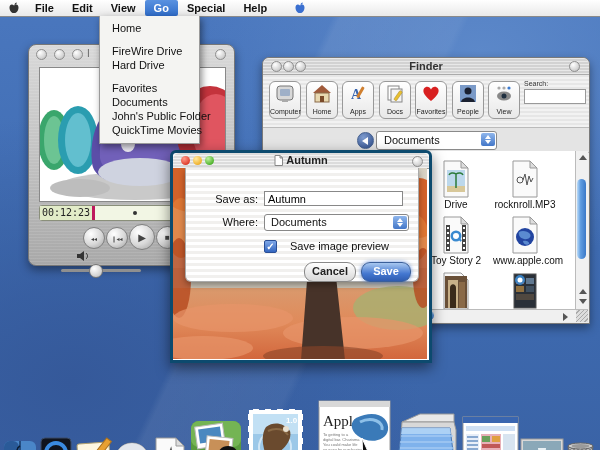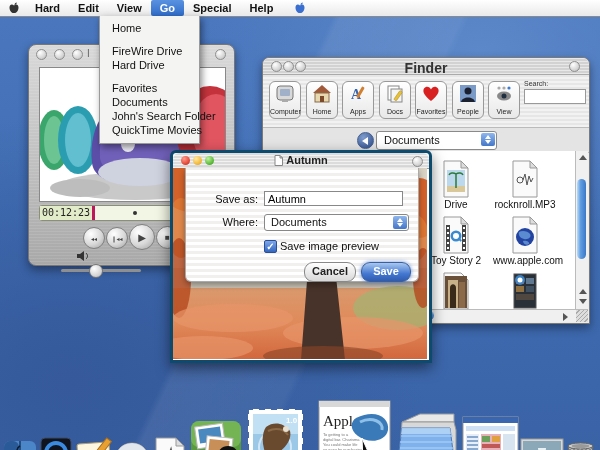--- a/index.html
+++ b/index.html
@@ -62,21 +62,21 @@
   .qt .spk{position:absolute;left:48px;top:206px;}
   
   .finder{position:absolute;left:262px;top:57px;width:326px;height:265px;z-index:20;
     border-radius:7px 7px 0 0;border:1px solid #7a7a7a;background:#ececec;
     box-shadow:0 4px 10px rgba(0,0,0,.4);}
   .finder .ftitle{position:relative;height:16px;
     background:repeating-linear-gradient(0deg,#e8e8e8 0 1px,#d2d2d2 1px 3px);
     border-bottom:1px solid #aaa;border-radius:7px 7px 0 0;}
   .finder .ftitle .circ{position:absolute;top:3px;width:9px;height:9px;}
   .finder .ftitle .t{position:absolute;width:100%;text-align:center;top:2px;
-    font-size:14px;font-weight:bold;color:#333;}
+    font-size:11px;font-weight:bold;color:#333;}
   .toolbar{position:relative;height:52px;
     background:repeating-linear-gradient(0deg,#f2f2f2 0 2px,#e6e6e6 2px 4px);
     border-bottom:1px solid #bbb;}
   .tbtn{position:absolute;top:6px;width:30px;height:36px;background:linear-gradient(#fff,#e8e8e8);
     border:1px solid #999;border-radius:6px;text-align:center;font-size:7px;color:#222;}
   .tbtn .tico{display:block;height:24px;padding-top:2px;}
   .searchlbl{position:absolute;left:261px;top:5px;font-size:7px;color:#333;}
   .searchfield{position:absolute;left:261px;top:14px;width:56px;height:13px;
     border:1px solid #999;background:#fff;font-size:9px;padding:0 2px;}
   .navrow{position:relative;height:24px;background:#e4e4e4;border-bottom:1px solid #bbb;}
@@ -119,21 +119,21 @@
     border:1px solid #aaa;border-top:none;border-radius:0 0 6px 6px;
     box-shadow:0 3px 6px rgba(0,0,0,.35);font-size:11px;color:#111;}
   .sheet .lbl{position:absolute;text-align:right;width:60px;}
   .sheet .field{position:absolute;left:78px;width:131px;height:13px;border:1px solid #888;
     background:#fff;font-size:11px;font-family:"Liberation Sans",sans-serif;padding:0 3px;}
   .sheet .pop{position:absolute;left:78px;width:137px;height:15px;background:#fff;
     border:1px solid #888;border-radius:3px;line-height:15px;padding-left:6px;}
   .chk{position:absolute;left:78px;top:72px;width:11px;height:11px;border-radius:2px;
     background:linear-gradient(#7fa8e8,#3366c0);border:1px solid #2a4f96;
     color:#fff;font-size:10px;line-height:11px;text-align:center;font-weight:bold;}
-  .chklbl{position:absolute;left:94px;top:72px;}
+  .chklbl{position:absolute;left:104px;top:72px;}
   .pill{position:absolute;top:94px;height:18px;border-radius:9px;border:1px solid #888;
     font-size:11px;font-weight:bold;text-align:center;line-height:17px;}
   .pill.cancel{left:118px;width:50px;background:linear-gradient(#ffffff,#d8d8d8);color:#222;}
   .pill.save{left:175px;width:48px;background:linear-gradient(#a8c8f0,#4377d0 60%,#2f5cb0);
     color:#fff;border-color:#3a5f9a;box-shadow:0 0 4px rgba(70,120,210,.8);}
   
   .dock{position:absolute;left:0;bottom:0;width:600px;height:80px;z-index:5;padding-left:28px;}
   .dicon{position:absolute;}
 </style>
 </head>
@@ -456,41 +456,41 @@
     <div class="pill cancel">Cancel</div>
     <div class="pill save">Save</div>
   </div>
 </div>
 
 <div class="menubar">
   <svg class="apple-left" viewBox="0 0 20 24">
     <path d="M10,7 C6,3 1,5 1,11 C1,17 5,23 10,22 C15,23 19,17 19,11 C19,5 14,3 10,7 Z" fill="#333"></path>
     <path d="M11,6 C11,3 13,1 15.5,1 C15.5,4 13.5,6 11,6 Z" fill="#333"></path>
   </svg>
-  <span class="mitem">Hard</span>
+  <span class="mitem">File</span>
   <span class="mitem">Edit</span>
   <span class="mitem">View</span>
   <span class="mitem active">Go</span>
   <span class="mitem">Special</span>
   <span class="mitem">Help</span>
   <svg class="apple-center" viewBox="0 0 20 24">
     <path d="M10,7 C6,3 1,5 1,11 C1,17 5,23 10,22 C15,23 19,17 19,11 C19,5 14,3 10,7 Z" fill="#3a6fd0"></path>
     <path d="M11,6 C11,3 13,1 15.5,1 C15.5,4 13.5,6 11,6 Z" fill="#3a6fd0"></path>
   </svg>
 </div>
 
 <div class="gomenu">
   <div class="gitem">Home</div>
   <div class="gsep"></div>
   <div class="gitem">FireWire Drive</div>
   <div class="gitem">Hard Drive</div>
   <div class="gsep"></div>
   <div class="gitem">Favorites</div>
   <div class="gitem">Documents</div>
-  <div class="gitem">John's Search Folder</div>
+  <div class="gitem">John's Public Folder</div>
   <div class="gitem">QuickTime Movies</div>
 </div>
 
 <div class="dock">
 
   <svg class="dicon" style="left:3px;top:68px;" width="34" height="38" viewBox="0 0 34 38">
     <rect x="1" y="3" width="32" height="34" rx="6" fill="#4a86c8"></rect>
     <rect x="1" y="3" width="15" height="34" rx="6" fill="#2a5a98"></rect>
     <path d="M17,3 L17,37" stroke="#1a3a68" stroke-width="1.5"></path>
     <circle cx="10" cy="16" r="2" fill="#0a1a30"></circle>

